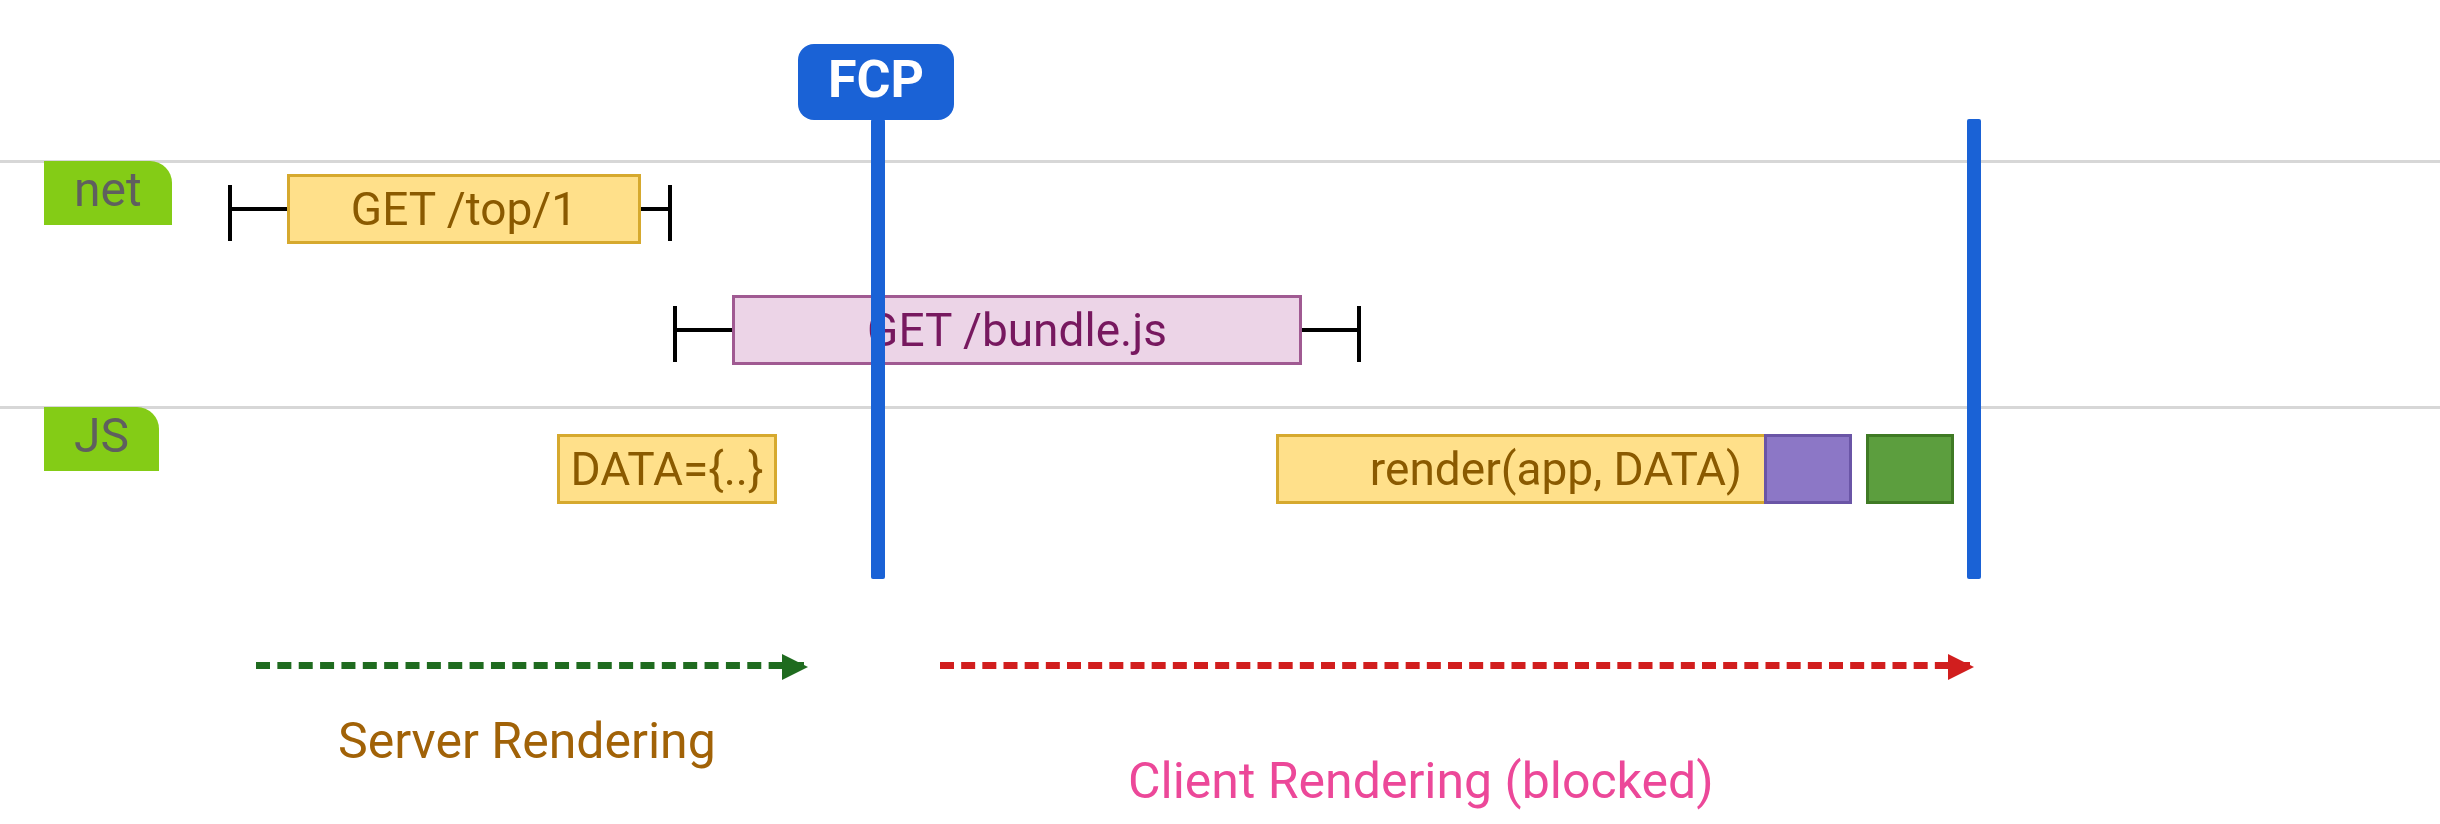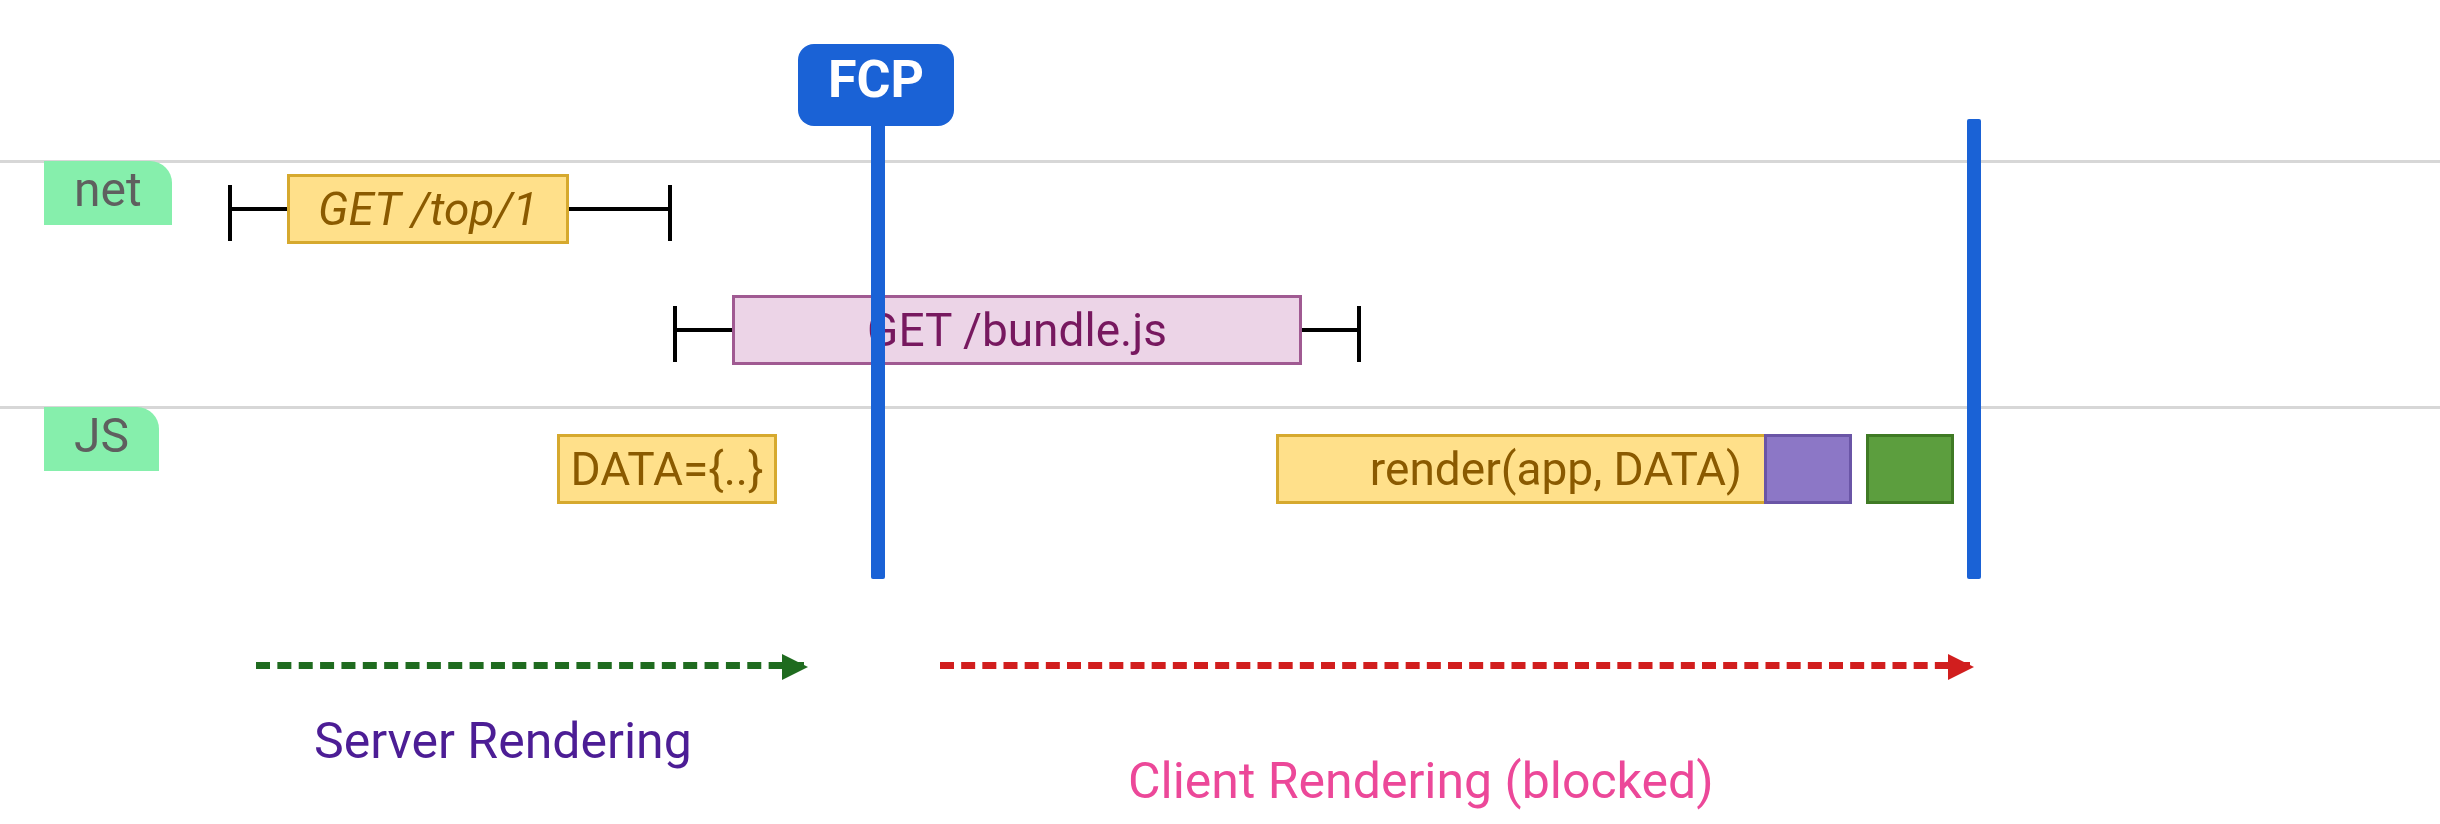--- a/index.html
+++ b/index.html
@@ -12,21 +12,21 @@
     font-family: "Roboto", "Helvetica Neue", Arial, sans-serif;
     position: relative;
     overflow: hidden;
   }
   .stage {
     position: absolute;
     inset: 0;
   }
   .row-label {
     position: absolute;
-    background: #86efac;
+    background: #84cc16;
     color: #5f5f5f;
     font-size: 48px;
     padding: 4px 30px 10px 30px;
     border-top-right-radius: 22px;
     line-height: 1.05;
   }
   .hr-line {
     position: absolute;
     left: 0;
     right: 0;
@@ -38,21 +38,21 @@
     width: 14px;
     background: #1a62d6;
     border-radius: 2px;
   }
   .marker-label {
     position: absolute;
     background: #1a62d6;
     color: #ffffff;
     font-weight: 700;
     font-size: 52px;
-    padding: 10px 30px 20px 30px;
+    padding: 10px 30px 14px 30px;
     border-radius: 16px;
     line-height: 1.0;
     text-align: center;
   }
   .task {
     position: absolute;
     height: 70px;
     display: flex;
     align-items: center;
     justify-content: center;
@@ -102,36 +102,36 @@
     border-left: 26px solid currentColor;
     border-top: 13px solid transparent;
     border-bottom: 13px solid transparent;
   }
   .arrow.green { color: #1f6b1f; }
   .arrow.red   { color: #d11e1e; }
   .phase-label {
     position: absolute;
     font-size: 50px;
   }
-  .phase-label.green { color: #4c1d95; }
+  .phase-label.green { color: #a16207; margin-left: 24px; }
   .phase-label.red   { color: #ec4899; margin-top: 40px; }
 </style>
 </head>
 <body>
 
 <div class="stage">
 
   <div class="hr-line" style="top:160px;"></div>
   <div class="hr-line" style="top:406px;"></div>
 
   <div class="row-label" style="left:44px; top:161px;">net</div>
   <div class="row-label" style="left:44px; top:407px;">JS</div>
 
   <div class="whisker" style="left:228px; top:207px; width:444px;"></div>
-  <div class="task yellow" style="left:287px; top:174px; width:282px;font-style:italic;">GET /top/1</div>
+  <div class="task yellow" style="left:287px; top:174px; width:354px;">GET /top/1</div>
 
   <div class="whisker" style="left:673px; top:328px; width:688px;"></div>
   <div class="task pink" style="left:732px; top:295px; width:570px;">GET /bundle.js</div>
 
   <div class="task yellow" style="left:557px; top:434px; width:220px;">DATA={..}</div>
   <div class="task yellow" style="left:1276px; top:434px; width:560px;">render(app, DATA)</div>
   <div class="task purple" style="left:1764px; top:434px; width:88px;"></div>
   <div class="task green" style="left:1866px; top:434px; width:88px;"></div>
 
   <div class="marker" style="left:871px; top:119px; height:460px;"></div>

